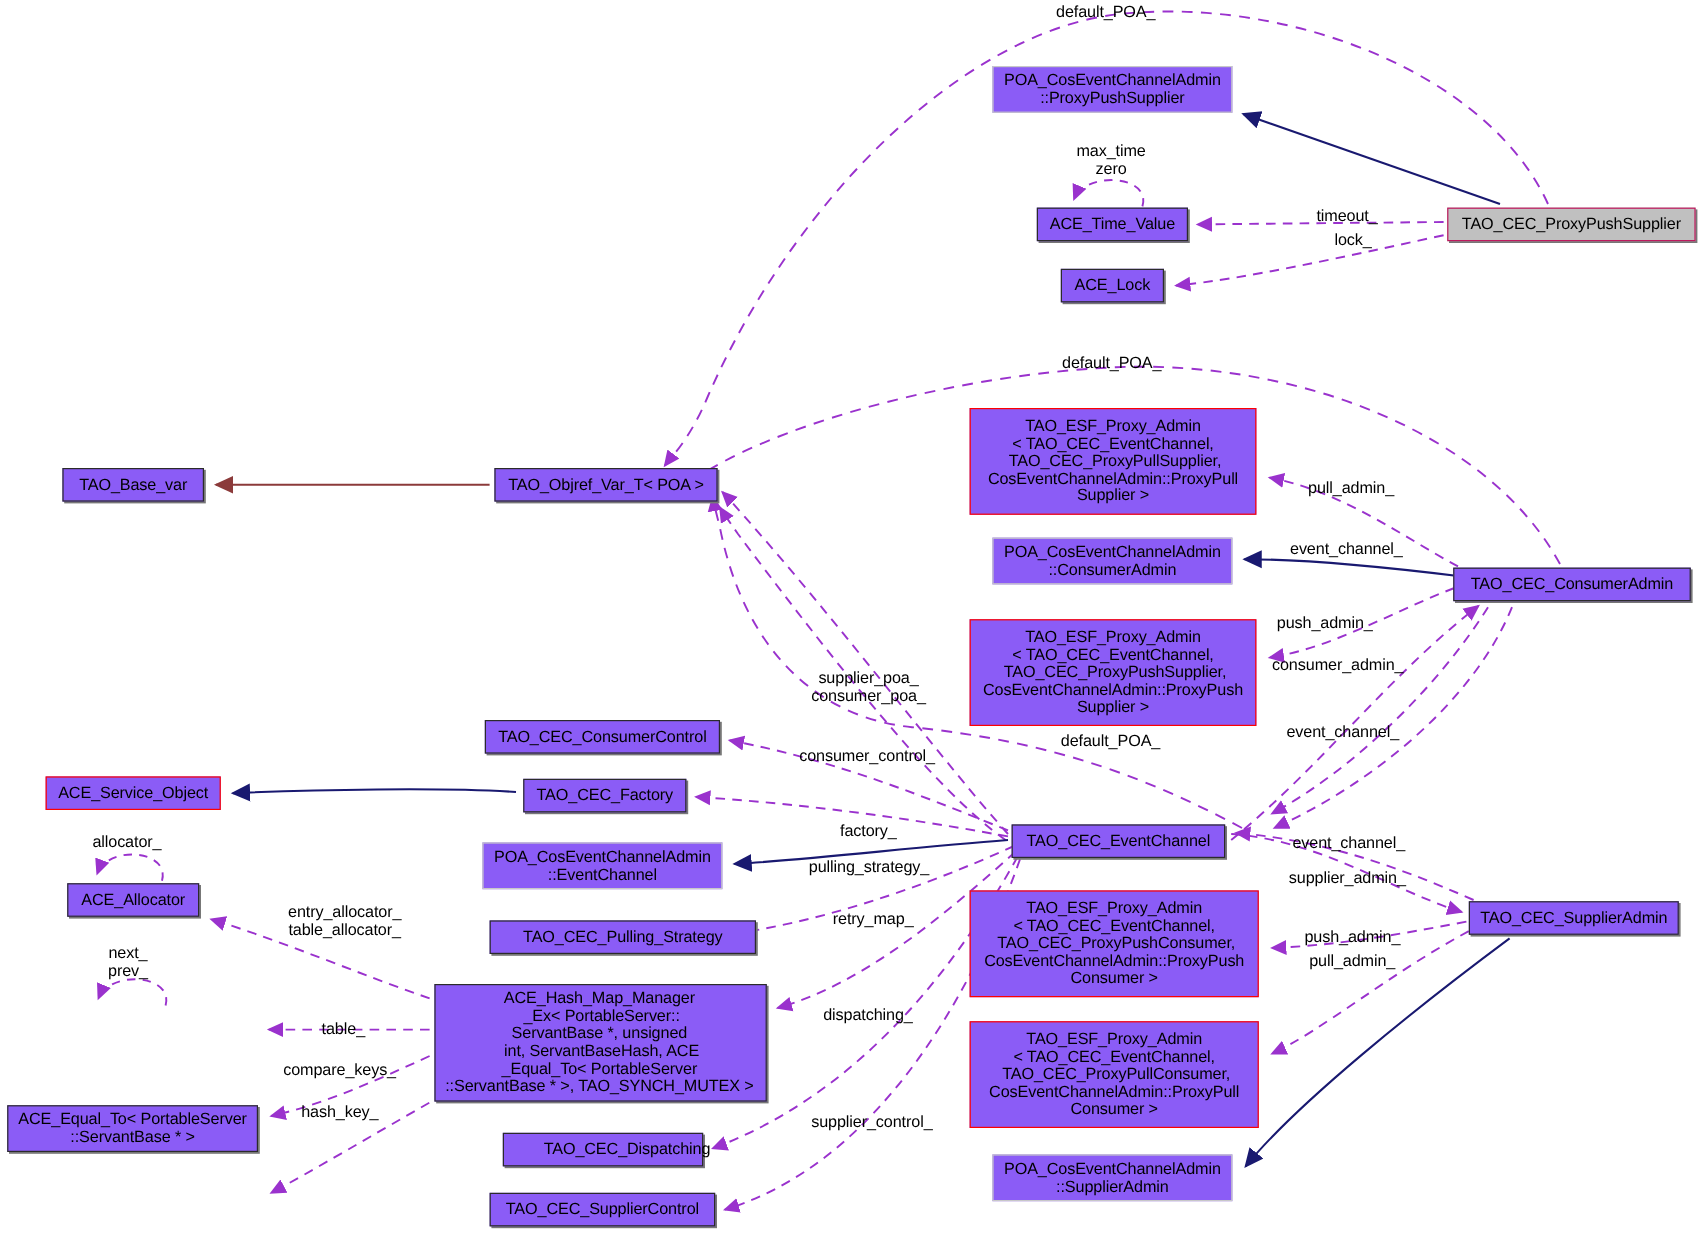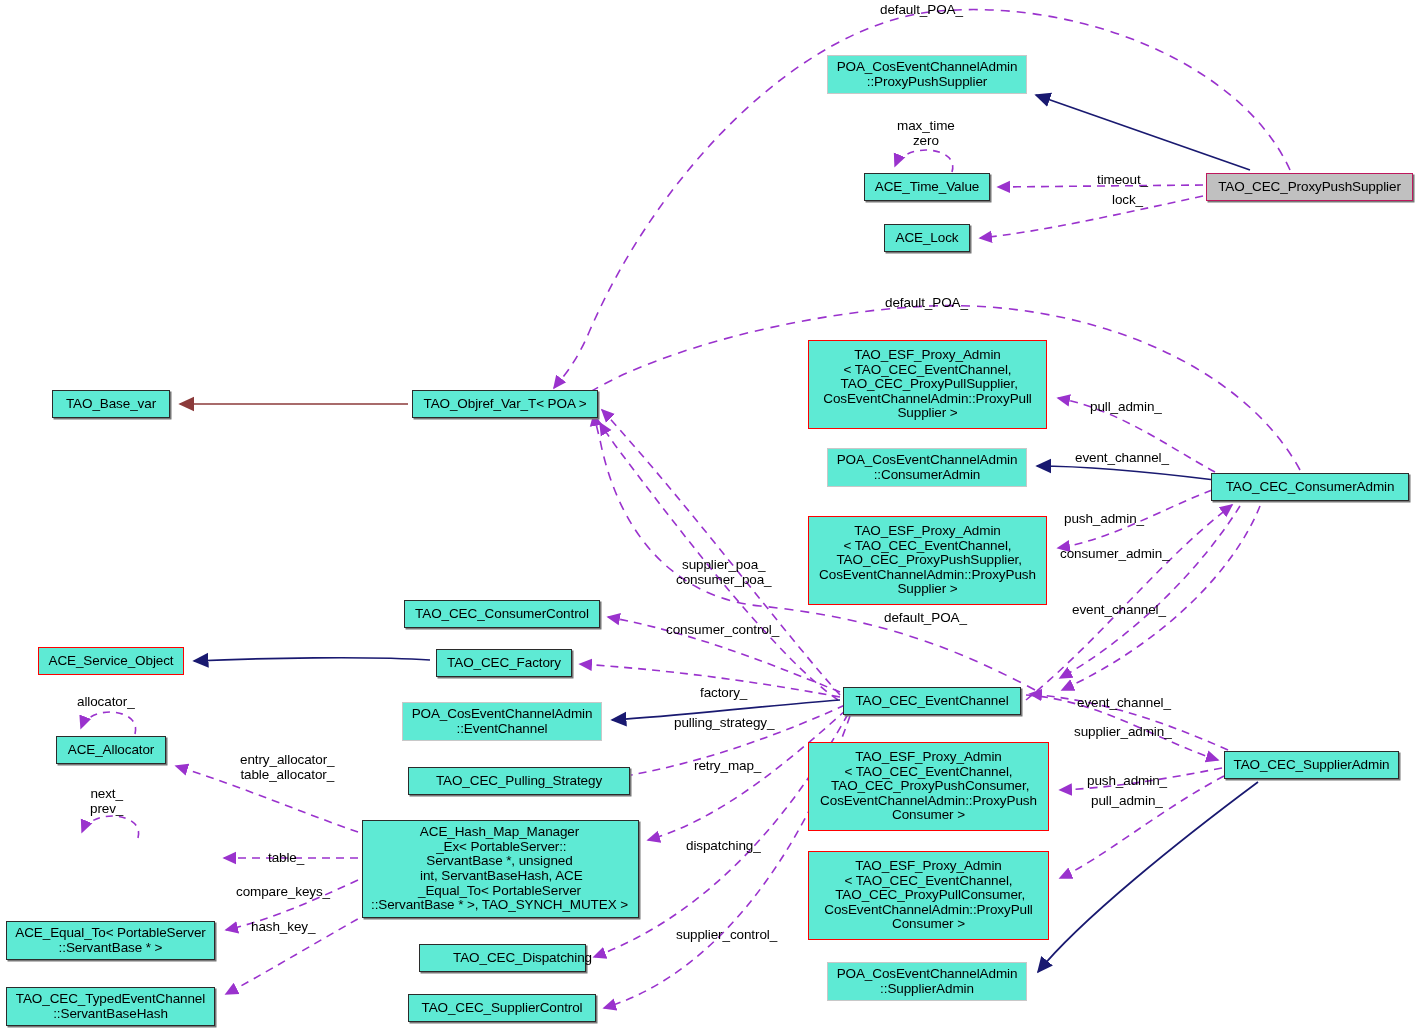--- a/index.html
+++ b/index.html
@@ -26,21 +26,21 @@
   .node {
     position: absolute;
     box-sizing: border-box;
     display: flex;
     align-items: center;
     justify-content: center;
     text-align: center;
     font-size: 13.5px;
     line-height: 14.6px;
     color: #000000;
-    background: #5eead4;
+    background: #8b5cf6;
     border: 1px solid #404040;
     white-space: pre;
     letter-spacing: -0.1px;
     z-index: 5;
   }
   .node.solid {
     border: 1px solid #2b2b2b;
     box-shadow: 1.5px 1.5px 0 0 #777777;
   }
   .node.red {
@@ -229,22 +229,20 @@
 Consumer &gt;</div>
 
   <div class="node solid" style="left:6px; top:921px; width:209px; height:39px;">ACE_Equal_To&lt; PortableServer
 ::ServantBase * &gt;</div>
 
   <div class="node solid" style="left:419px; top:944px; width:167px; height:28px;padding-left:40px;">TAO_CEC_Dispatching</div>
 
   <div class="node light" style="left:827px; top:962px; width:200px; height:39px;">POA_CosEventChannelAdmin
 ::SupplierAdmin</div>
 
-  <div class="node solid" style="left:6px; top:987px; width:209px; height:39px;">TAO_CEC_TypedEventChannel
-::ServantBaseHash</div>
 
   <div class="node solid" style="left:408px; top:994px; width:188px; height:28px;">TAO_CEC_SupplierControl</div>
 
   <div class="edge-label" style="left:880px; top:2px;">default_POA_</div>
   <div class="edge-label" style="left:897px; top:118px;">max_time
 zero</div>
   <div class="edge-label" style="left:1097px; top:172px;">timeout_</div>
   <div class="edge-label" style="left:1112px; top:192px;">lock_</div>
   <div class="edge-label" style="left:885px; top:295px;">default_POA_</div>
   <div class="edge-label" style="left:1090px; top:399px;">pull_admin_</div>

